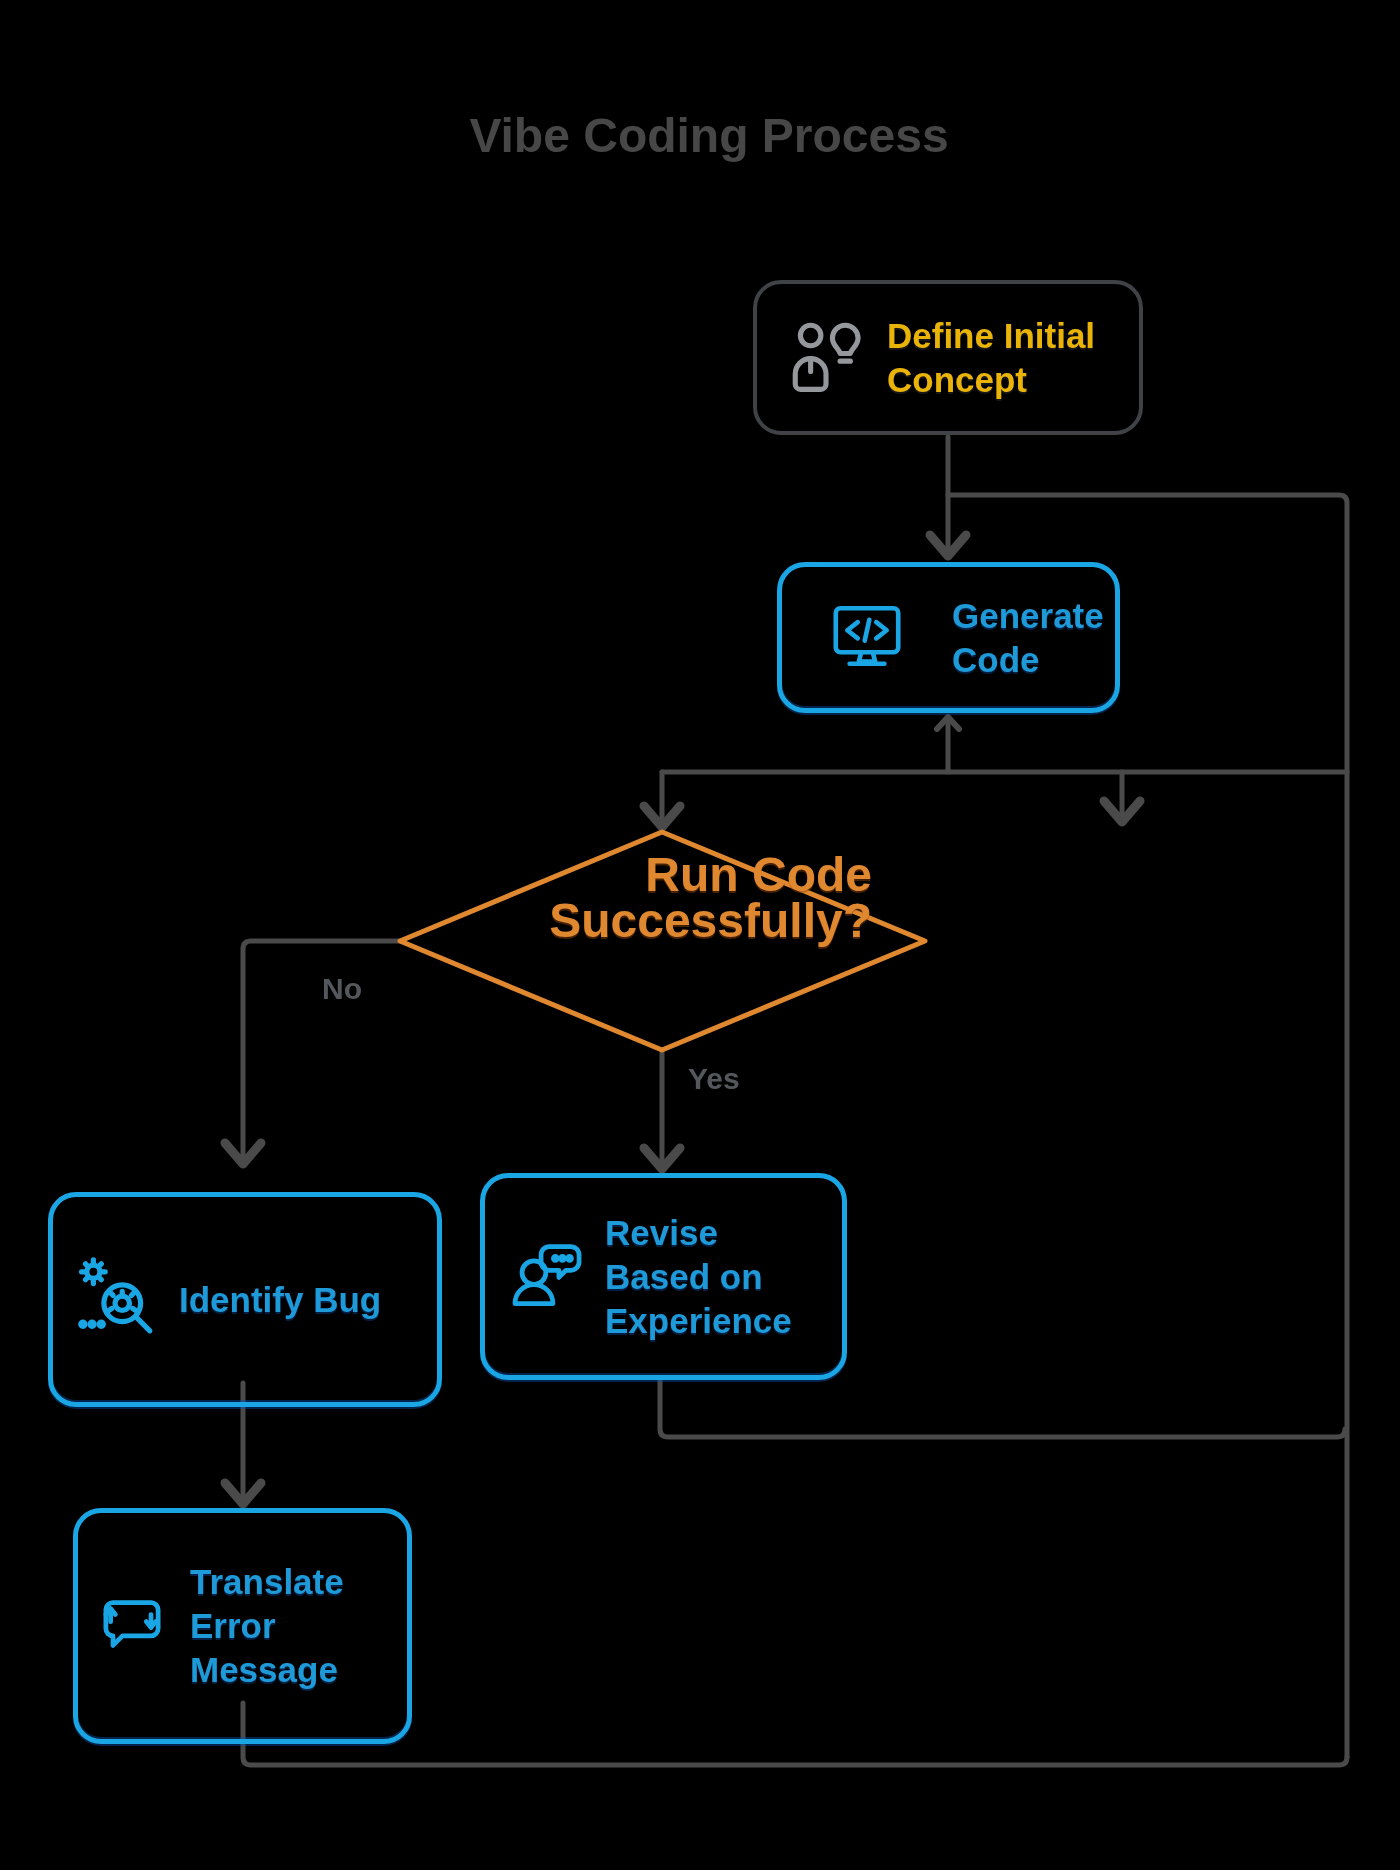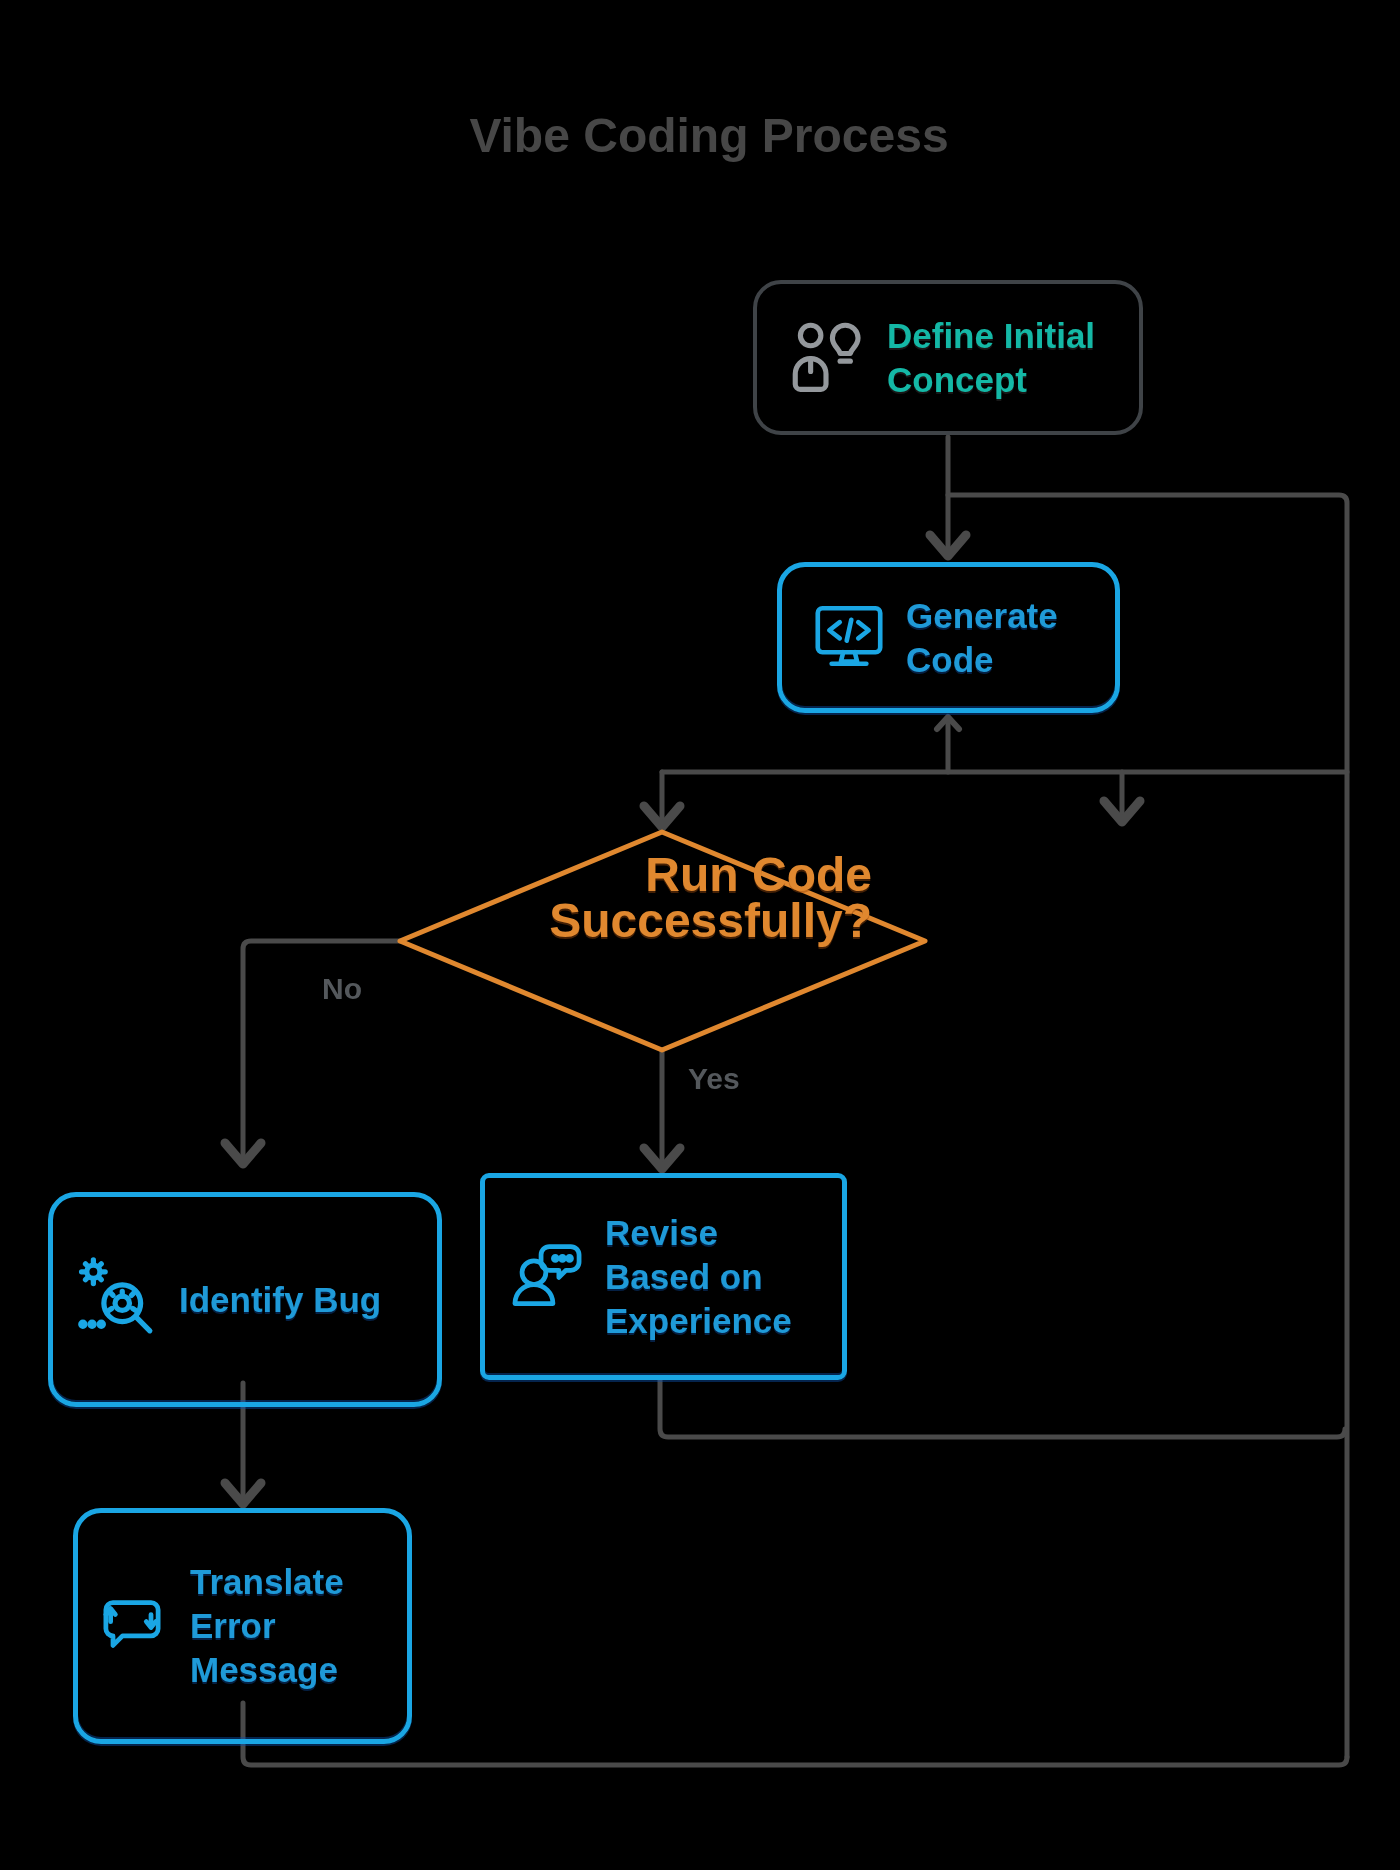--- a/index.html
+++ b/index.html
@@ -13,21 +13,21 @@
   }
   .node{
     position:absolute;display:flex;align-items:center;box-sizing:border-box;
     border-radius:28px;background:transparent;
   }
   .node .icon{flex:0 0 auto;display:block;}
   .node .label{margin-left:20px;font-size:35px;line-height:44px;}
   .node.blue{border:5px solid #1aa6e4;box-shadow:0 2px 0 rgba(10,80,170,.45), inset 0 -2px 0 rgba(10,80,170,.45);}
   .node.blue .label{color:#1f9ad8;text-shadow:0 2px 0 rgba(12,70,150,.45);}
   .node.gray{border:4px solid #3f4347;}
-  .node.gray .label{color:#14b8a6;text-shadow:0 2px 0 rgba(60,60,60,.4);}
+  .node.gray .label{color:#eab308;text-shadow:0 2px 0 rgba(60,60,60,.4);}
   #connectors{position:absolute;left:0;top:0;}
   .edge-label{position:absolute;font-size:30px;color:#54585c;}
   #decision-label{
     position:absolute;left:452px;top:852px;width:420px;text-align:right;
     font-size:48px;line-height:46px;color:#e0882f;text-shadow:0 2px 0 rgba(150,70,10,.45);
   }
 </style>
 </head>
 <body>
 
@@ -80,21 +80,21 @@
         <path d="M47,8 a10,10 0 0 1 10,10 c0,6 -5,8 -6,12 l-8,0 c-1,-4 -6,-6 -6,-12 a10,10 0 0 1 10,-10 z"></path>
         <path d="M43,36 L51,36"></path>
       </svg>
     </span>
     <div class="label">
       <div>Define Initial</div>
       <div>Concept</div>
     </div>
   </div>
 
-  <div class="node blue" style="left:777px;top:562px;width:343px;height:151px;padding-left:30px;">
+  <div class="node blue" style="left:777px;top:562px;width:343px;height:151px;padding-left:48px;gap:28px;">
     <span class="icon">
       <svg width="74" height="74" viewBox="0 0 64 64" fill="none" stroke="#1aa6e4" stroke-width="4" stroke-linecap="round" stroke-linejoin="round">
         <rect x="5" y="8" width="54" height="38" rx="4"></rect>
         <path d="M24,20 L15,27 L24,34"></path>
         <path d="M40,20 L49,27 L40,34"></path>
         <path d="M34,18 L30,36"></path>
         <path d="M27,46 L25,54 L39,54 L37,46"></path>
         <path d="M17,56 L47,56"></path>
       </svg>
     </span>
@@ -125,21 +125,21 @@
         <circle cx="6" cy="52" r="1.6" fill="#1aa6e4"></circle>
         <circle cx="13" cy="52" r="1.6" fill="#1aa6e4"></circle>
         <circle cx="20" cy="52" r="1.6" fill="#1aa6e4"></circle>
       </svg>
     </span>
     <div class="label">
       <div>Identify Bug</div>
     </div>
   </div>
 
-  <div class="node blue" style="left:480px;top:1173px;width:367px;height:207px;padding-left:24px;border-radius:9px;">
+  <div class="node blue" style="left:480px;top:1173px;width:367px;height:207px;padding-left:24px;">
     <span class="icon">
       <svg width="76" height="76" viewBox="0 0 64 64" fill="none" stroke="#1aa6e4" stroke-width="4" stroke-linecap="round" stroke-linejoin="round">
         <circle cx="21" cy="30" r="10"></circle>
         <path d="M5,56 a16,16 0 0 1 32,0 z"></path>
         <path d="M34,8 h18 a7,7 0 0 1 7,7 v6 a7,7 0 0 1 -7,7 h-4 l-6,6 v-6 h-8 a7,7 0 0 1 -7,-7 v-6 a7,7 0 0 1 7,-7 z"></path>
         <circle cx="39" cy="18" r="1.6" fill="#1aa6e4"></circle>
         <circle cx="45" cy="18" r="1.6" fill="#1aa6e4"></circle>
         <circle cx="51" cy="18" r="1.6" fill="#1aa6e4"></circle>
       </svg>
     </span>

